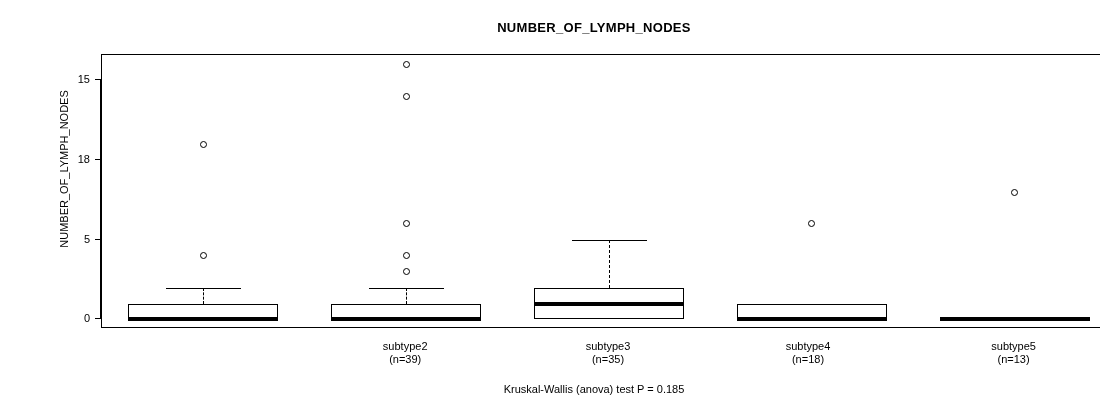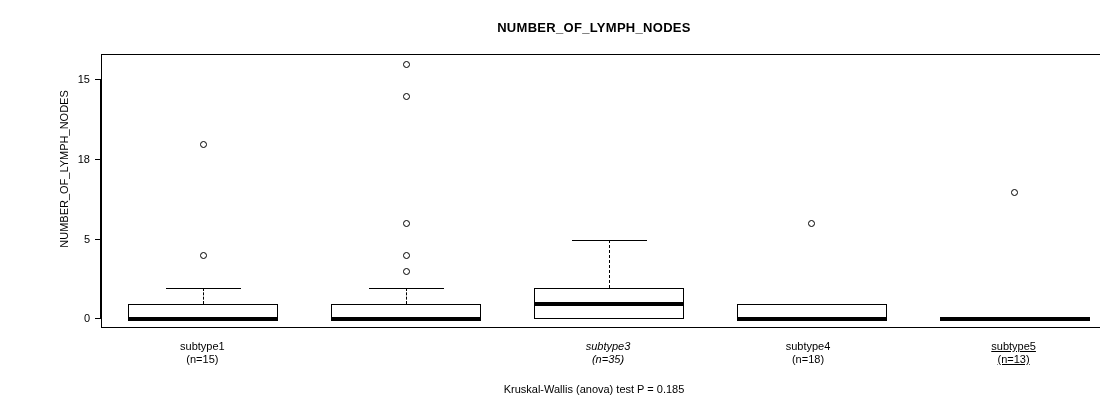--- a/index.html
+++ b/index.html
@@ -173,29 +173,29 @@
   <div id="footer-note">Kruskal-Wallis (anova) test P = 0.185</div>
 
 <div class="y-tick-mark" style="left: 51px; top: 318.442px;"></div>
     <div class="y-tick-label" style="left: 18px; top: 318.442px;">0</div>
     <div class="y-tick-mark" style="left: 51px; top: 238.791px;"></div>
     <div class="y-tick-label" style="left: 18px; top: 238.791px;">5</div>
     <div class="y-tick-mark" style="left: 51px; top: 159.14px;"></div>
     <div class="y-tick-label" style="left: 18px; top: 159.14px;">18</div>
     <div class="y-tick-mark" style="left: 51px; top: 79.4884px;"></div>
     <div class="y-tick-label" style="left: 18px; top: 79.4884px;">15</div>
-    <div class="x-group-label" style="left: 98.4px; top: 340px; width: 120px;">
-      <div>subtype1</div>
-      <div>(n=15)</div>
-    </div>
-    <div class="x-group-label" style="left: 504px; top: 340px; width: 120px; font-style: italic;">
+    <div class="x-group-label" style="left: 301.2px; top: 340px; width: 120px;">
+      <div>subtype2</div>
+      <div>(n=39)</div>
+    </div>
+    <div class="x-group-label" style="left: 504px; top: 340px; width: 120px;">
       <div>subtype3</div>
       <div>(n=35)</div>
     </div>
     <div class="x-group-label" style="left: 704px; top: 340px; width: 120px;">
       <div>subtype4</div>
       <div>(n=18)</div>
     </div>
-    <div class="x-group-label" style="left: 909.6px; top: 340px; width: 120px; text-decoration: underline;">
+    <div class="x-group-label" style="left: 909.6px; top: 340px; width: 120px;">
       <div>subtype5</div>
       <div>(n=13)</div>
     </div>
   </div>
 
 </body></html>

